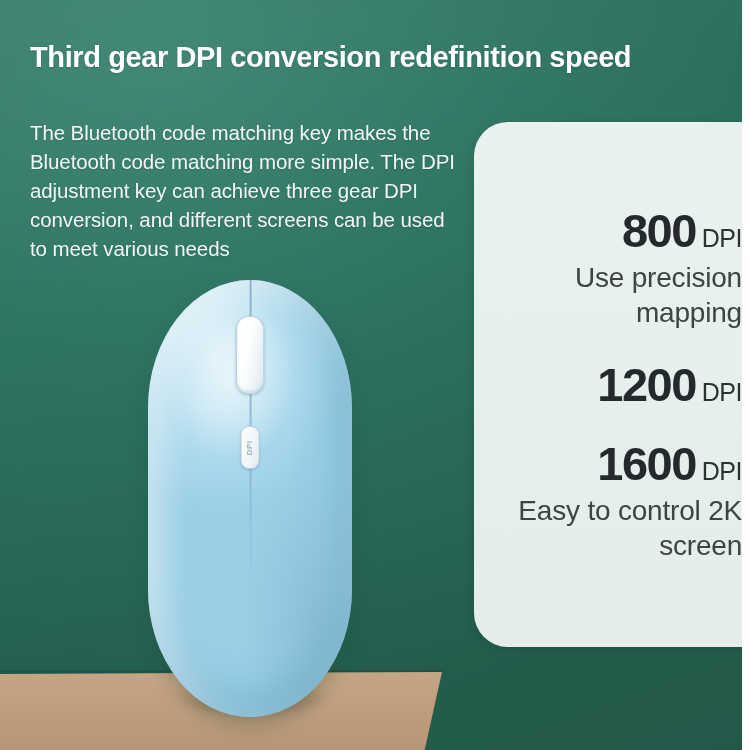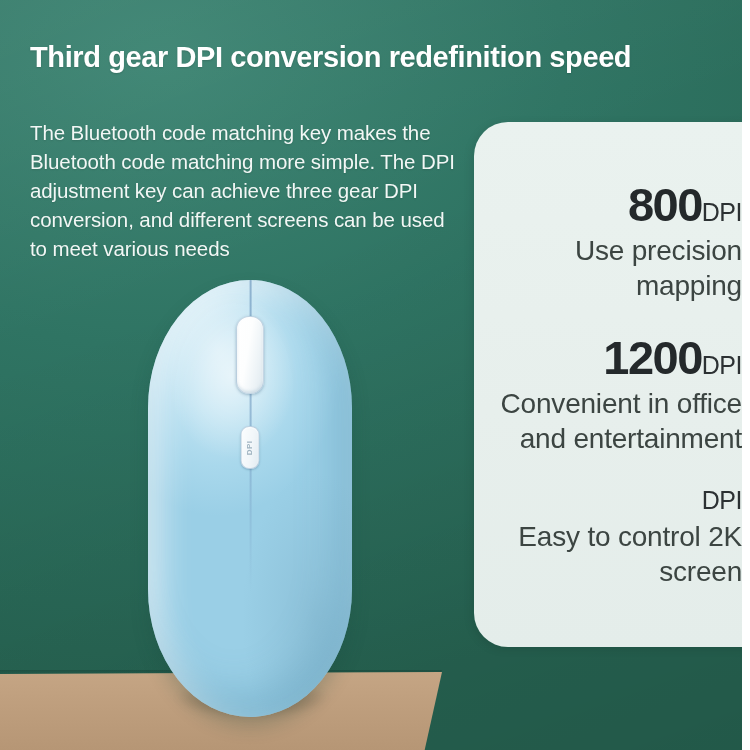--- a/index.html
+++ b/index.html
@@ -98,20 +98,21 @@
     gap: 30px;
   }
   .spec {
     text-align: right;
     padding-right: 6px;
   }
   .spec-value-row {
     display: flex;
     align-items: baseline;
     justify-content: flex-end;
+    gap: 6px;
     white-space: nowrap;
     text-align: right;
   }
   .spec-number {
     font-size: 47px;
     font-weight: 700;
     color: #24292b;
     letter-spacing: -1.5px;
     line-height: 1.05;
   }
@@ -267,25 +268,25 @@
         <span class="spec-unit">DPI</span>
       </div>
       <div class="spec-desc">Use precision mapping</div>
     </div>
 
     <div class="spec">
       <div class="spec-value-row">
         <span class="spec-number">1200</span>
         <span class="spec-unit">DPI</span>
       </div>
-      <div class="spec-desc">Convenient in office and entertainment</div>
     </div>
 
     <div class="spec">
       <div class="spec-value-row">
+        <span class="spec-number">1600</span>
         <span class="spec-unit">DPI</span>
       </div>
       <div class="spec-desc">Easy to control 2K screen</div>
     </div>
 
   </div>
 
 </div>
 
 </body></html>

